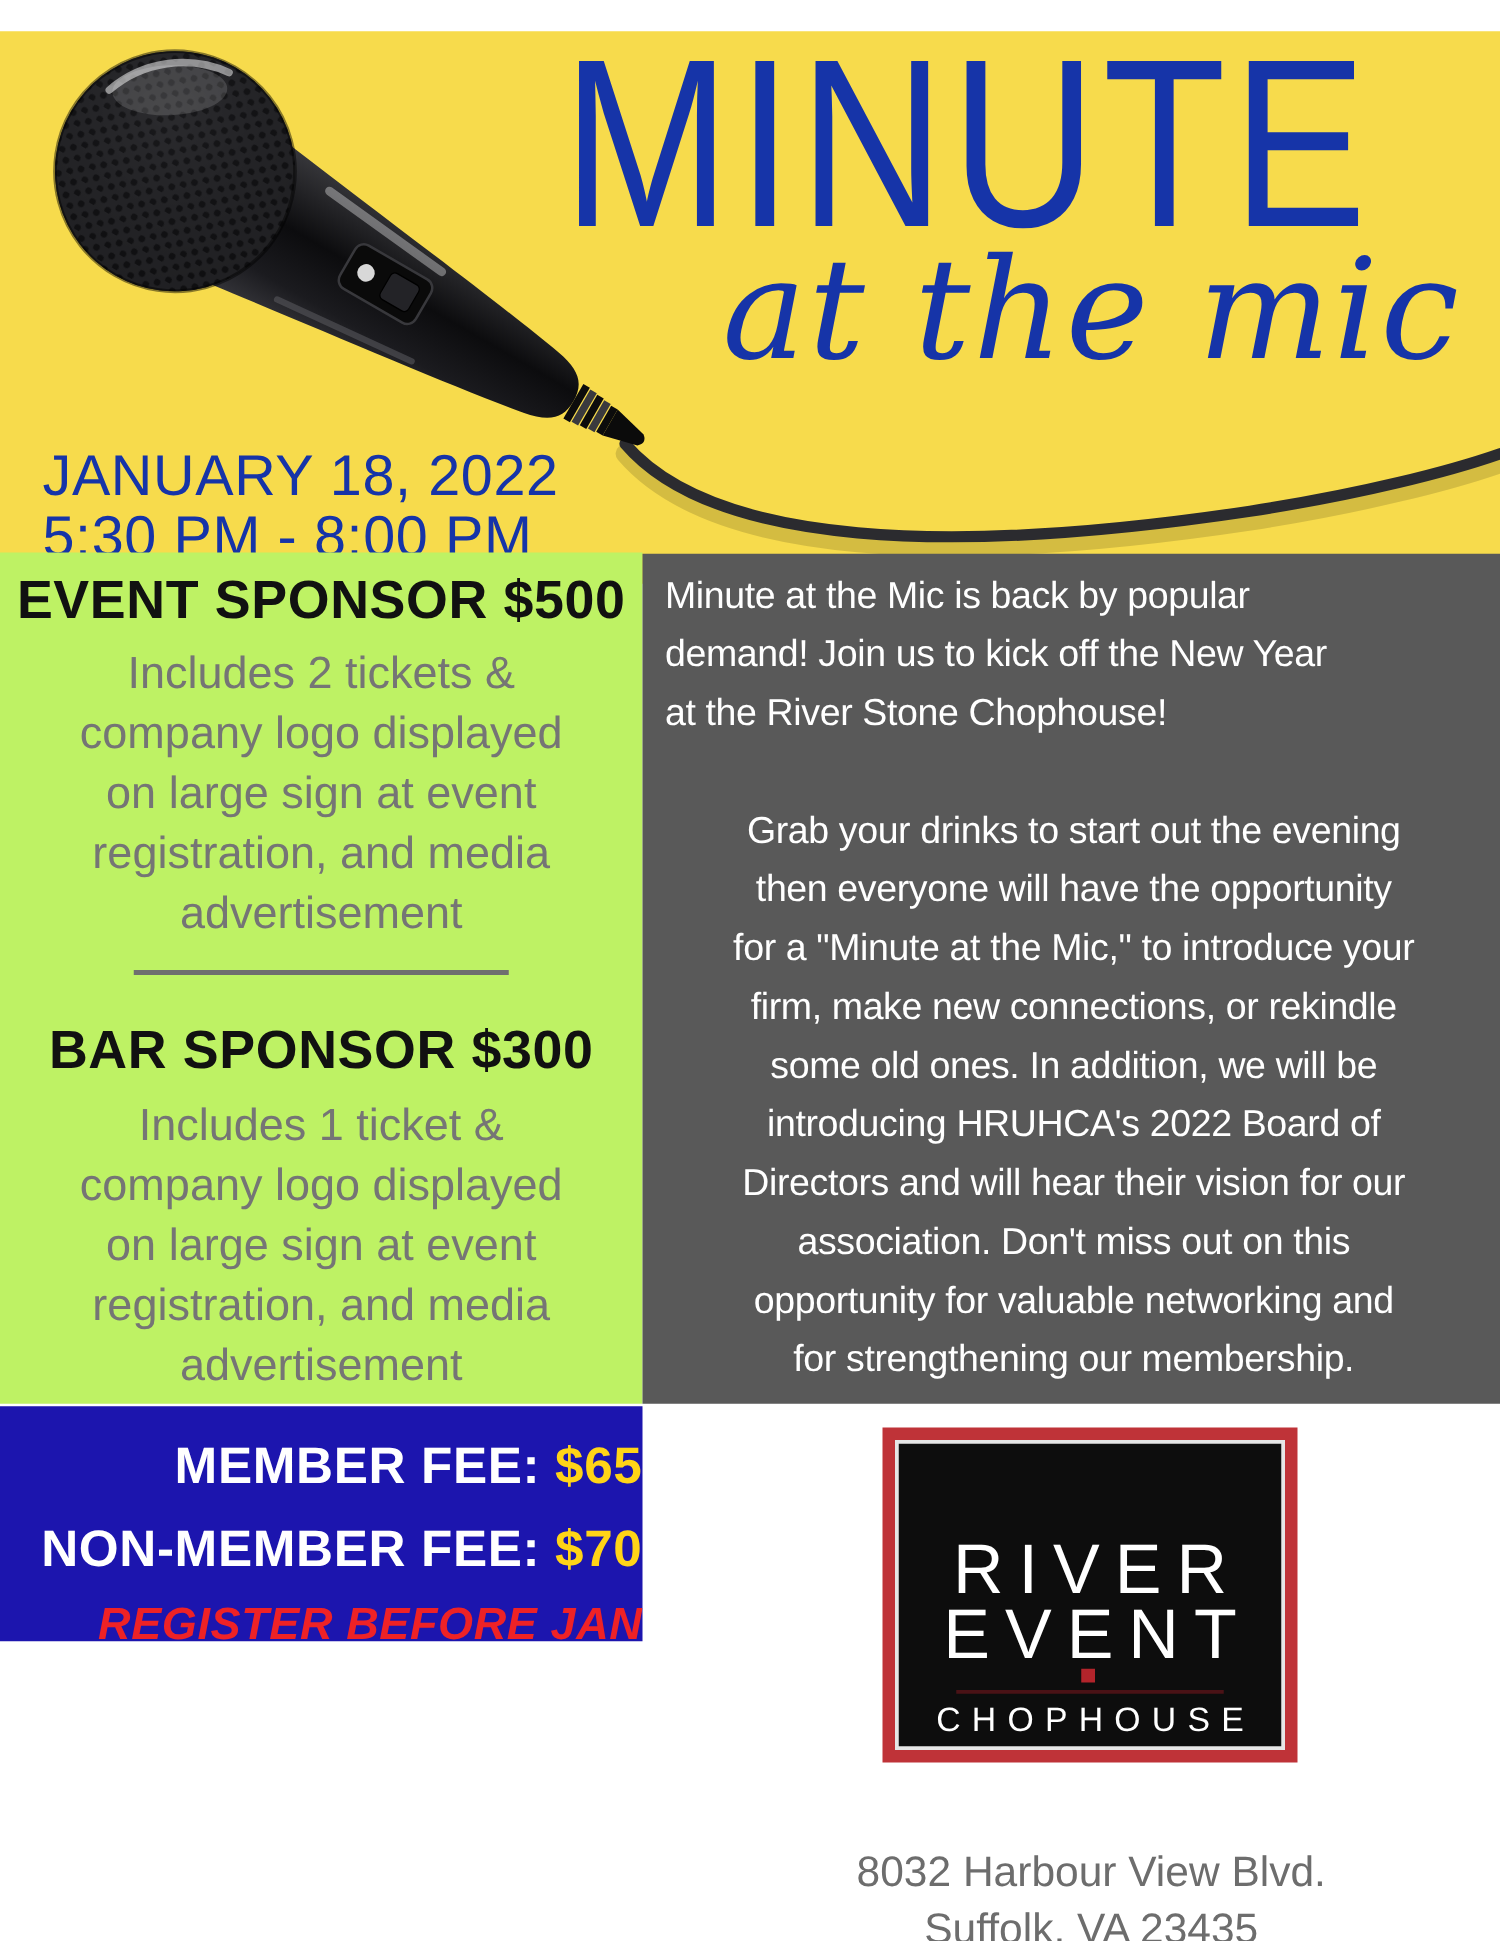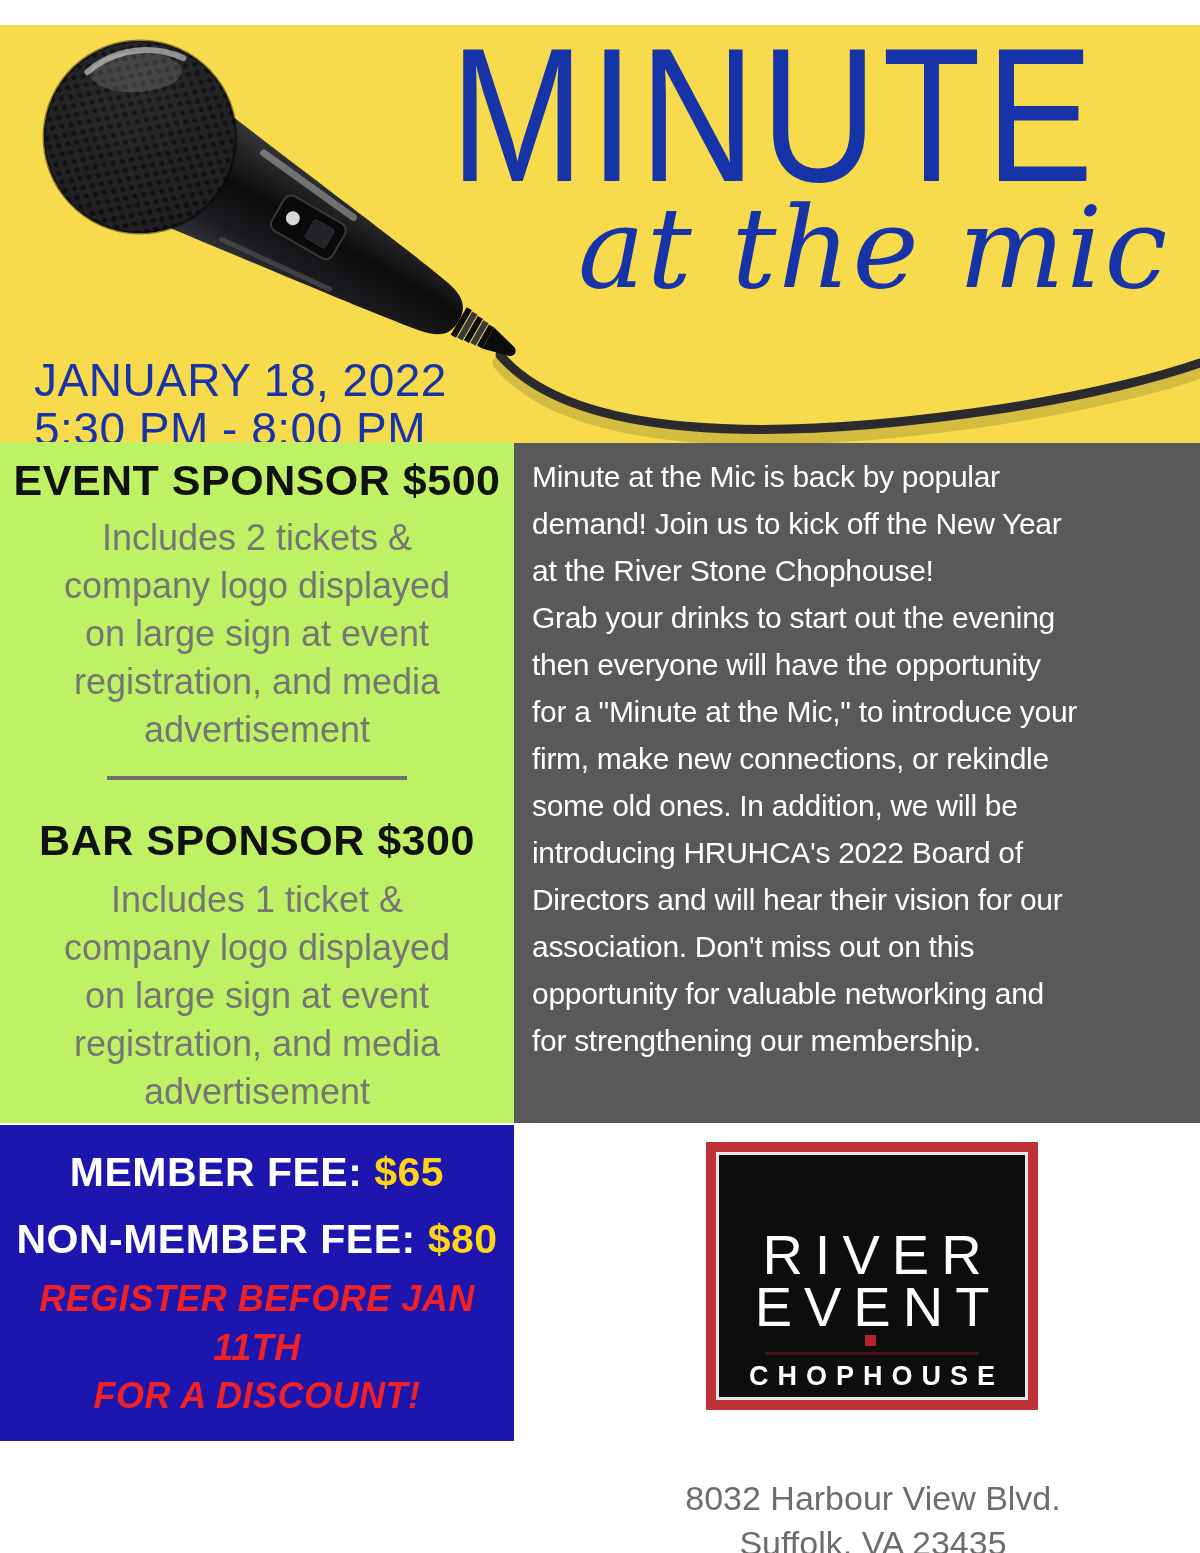--- a/index.html
+++ b/index.html
@@ -51,43 +51,43 @@
   .body-bar{top:434px;}
 
   
   .desc-box{
     position:absolute;left:514px;top:443px;width:686px;height:680px;
     background:var(--graybox);color:#ffffff;
     padding:10px 14px 0 18px;overflow:hidden;
     font-size:30px;line-height:47px;letter-spacing:-0.3px;
   }
   .desc-box p{white-space:pre-line;}
-  .desc-p2{}
+  .desc-p2{margin-top:47px;text-align:center;}
 
   
   .fee-box{
-    position:absolute;left:0;top:1125px;width:514px;height:316px;
-    background:var(--feeblue);text-align:center;color:#ffffff;overflow:hidden;
+    position:absolute;left:0;top:1125px;width:514px;height:188px;
+    background:var(--feeblue);text-align:right;color:#ffffff;overflow:hidden;
   }
   .fee-line{margin-top:20px;font-size:41px;font-weight:700;letter-spacing:0.5px;white-space:nowrap;}
   .fee-line:first-child{margin-top:24px;}
   .fee-amount{color:var(--feeyellow);}
   .register-note{
     margin-top:12px;font-size:36px;font-weight:700;font-style:italic;
     color:var(--notered);line-height:1.35;white-space:pre-line;letter-spacing:0.5px;
   }
 
   
   .logo-frame{position:absolute;left:706px;top:1142px;width:332px;height:268px;background:var(--logored);padding:10px;}
   .logo-inner{position:relative;width:100%;height:100%;background:#0d0d0d;border:3px solid #e6e6e6;text-align:center;color:#ffffff;overflow:hidden;}
   .logo-river{position:absolute;top:72px;width:100%;font-size:56px;letter-spacing:12px;padding-left:12px;line-height:1;font-weight:400;}
   .logo-stone{position:absolute;top:124px;width:100%;font-size:56px;letter-spacing:12px;padding-left:12px;line-height:1;font-weight:400;}
   .logo-dot{position:absolute;left:50%;top:180px;width:11px;height:11px;margin-left:-7px;background:var(--logodot);}
   .logo-rule{position:absolute;left:50%;top:197px;width:214px;height:3px;margin-left:-107px;background:var(--logomaroon);}
-  .logo-chophouse{position:absolute;top:206px;width:100%;font-size:27px;letter-spacing:9px;padding-left:9px;font-weight:700;}
+  .logo-chophouse{position:absolute;top:206px;width:100%;font-size:27px;letter-spacing:9px;padding-left:9px;font-weight:400;}
   .logo-est{position:absolute;top:243px;width:100%;font-size:17px;letter-spacing:2.5px;color:#e0e0e0;font-weight:700;padding-left:40px;}
 
   .address{
     position:absolute;left:640px;top:1476px;width:466px;text-align:center;
     font-size:34px;line-height:1.32;color:var(--addressgray);white-space:pre-line;
   }
 </style>
 </head>
 <body>
 
@@ -174,21 +174,21 @@
 some old ones. In addition, we will be
 introducing HRUHCA's 2022 Board of
 Directors and will hear their vision for our
 association. Don't miss out on this
 opportunity for valuable networking and
 for strengthening our membership.</p>
   </section>
 
   <section class="fee-box">
     <div class="fee-line"><span>MEMBER FEE:</span>&nbsp;<span class="fee-amount">$65</span></div>
-    <div class="fee-line"><span>NON-MEMBER FEE:</span>&nbsp;<span class="fee-amount">$80</span></div>
+    <div class="fee-line"><span>NON-MEMBER FEE:</span>&nbsp;<span class="fee-amount">$70</span></div>
     <div class="register-note">REGISTER BEFORE JAN 11TH
 FOR A DISCOUNT!</div>
   </section>
 
   <div class="logo-frame">
     <div class="logo-inner">
       <div class="logo-river">RIVER</div>
       <div class="logo-stone">EVENT</div>
       <div class="logo-dot"></div>
       <div class="logo-rule"></div>

